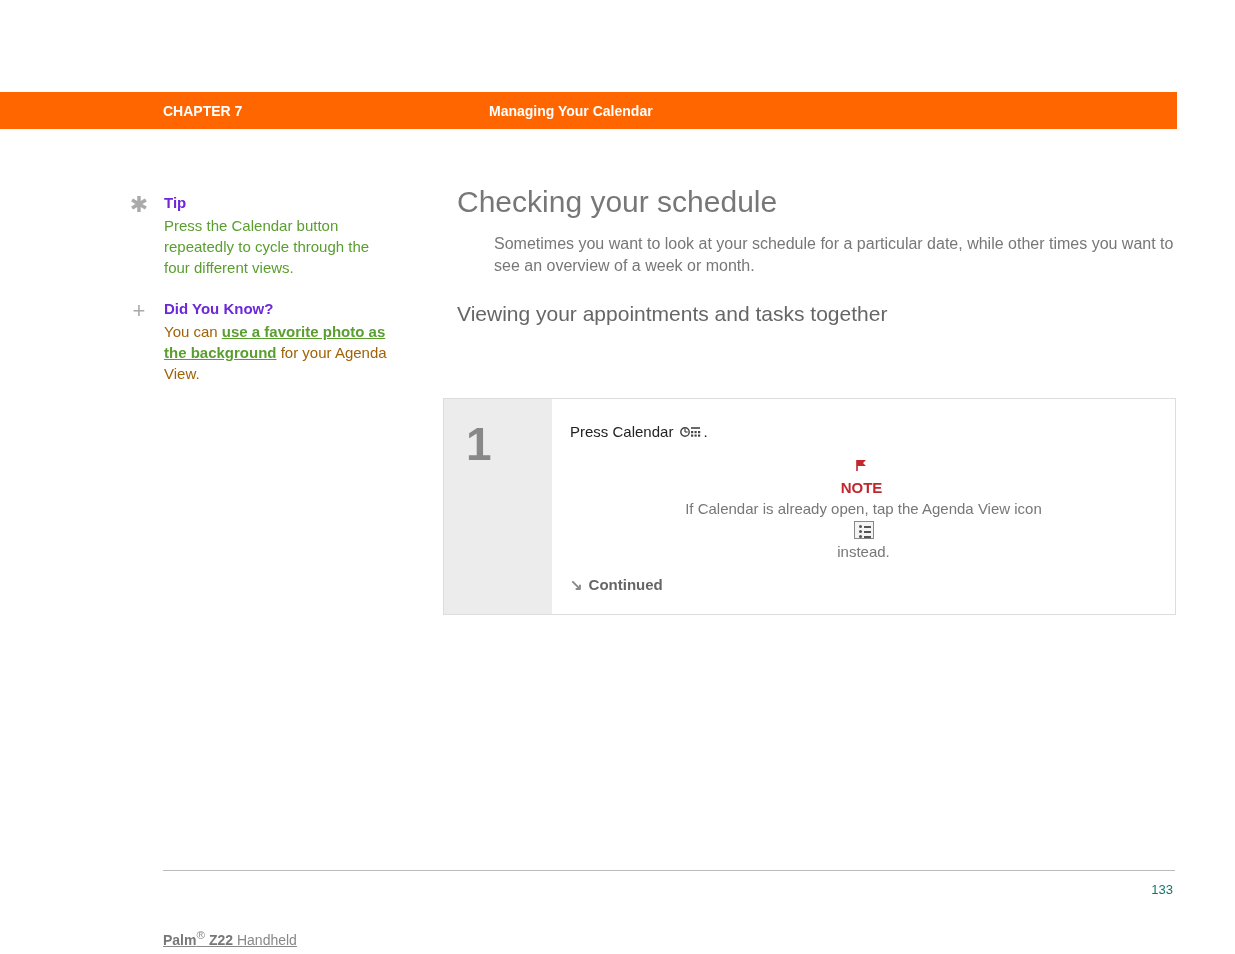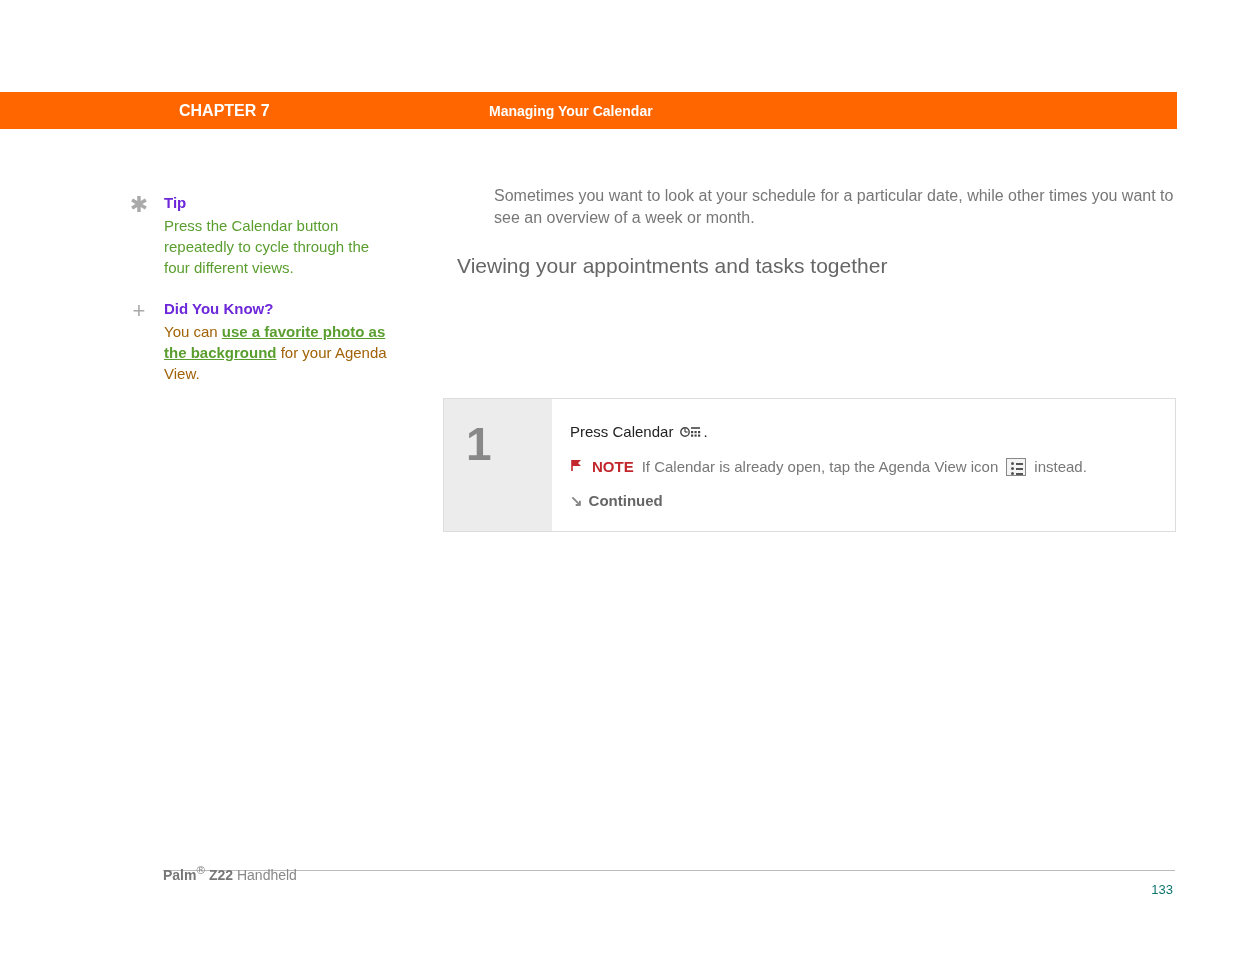--- a/index.html
+++ b/index.html
@@ -19,22 +19,21 @@
     height: 37px;
     background: #ff6600;
     display: flex;
     align-items: center;
   }
   .header-chapter {
     position: absolute;
     left: 163px;
     color: #fff;
     font-weight: bold;
-    font-size: 16px;
-    margin-left: 16px;
+    font-size: 14px;
   }
   .header-title {
     position: absolute;
     left: 457px;
     color: #fff;
     font-weight: bold;
     font-size: 14px;
     padding-left: 32px;
   }
   .sidebar {
@@ -81,21 +80,21 @@
   .step-body-col {
     flex: 1;
     background: #ffffff;
     padding: 24px 18px 20px 18px;
     min-height: 132px;
   }
   .step-line1 { font-size: 15px; color: #222; font-weight: 500; margin-bottom: 16px; }
   .inline-icon {
     display: inline-block; vertical-align: middle; margin: 0 2px;
   }
-  .note-line { font-size: 15px; color: #777; margin-bottom: 16px; display: flex; align-items: center; flex-wrap: wrap; gap: 4px; }
+  .note-line { font-size: 15px; color: #777; margin-bottom: 16px; display: flex; align-items: center; flex-wrap: wrap; gap: 4px; flex-direction: column; }
   .note-flag { color: #c1272d; font-weight: bold; margin-right: 4px; font-size: 15px; }
   .note-flag-icon { color:#c1272d; margin-right:4px; display:inline-block; }
   .agenda-icon-box {
     display:inline-block; width:20px; height:18px; border:1px solid #888; background:#f4f4f4;
     vertical-align:middle; margin: 0 4px; position:relative;
   }
   .agenda-icon-box::before {
     content:""; position:absolute; left:4px; top:3px; width:3px; height:3px; background:#555; border-radius:50%;
     box-shadow: 0 5px 0 #555, 0 10px 0 #555;
   }
@@ -107,22 +106,22 @@
   .continued-arrow { color:#888; margin-right:6px; font-weight:bold; }
 
   .footer-rule {
     position: absolute;
     left: 163px;
     right: 60px;
     top: 870px;
     border-top: 1px solid #bbb;
   }
   .footer-left {
-    position: absolute; left: 163px; top: 863px;
-    font-size: 14px; color: #888;
+    position: absolute; left: 163px; top: 928px;
+    font-size: 14px; color: #888; text-decoration: underline;
   }
   .footer-left b { color: #777; }
   .footer-right {
     position: absolute; right: 62px; top: 882px;
     font-size: 13px; color: #0f766e;
   }
 </style>
 </head>
 <body>
 
@@ -140,20 +139,21 @@
   <div class="sidebar-block">
     <div class="sidebar-icon">+</div>
     <div class="sidebar-heading">Did You Know?</div>
     <div class="sidebar-body">
       <span class="plain">You can </span><span class="sidebar-link">use a favorite photo as the background</span><span class="plain"> for your Agenda View.</span>
     </div>
   </div>
 </div>
 
 <div class="main">
+  <div class="h1">Checking your schedule</div>
   <div class="intro">Sometimes you want to look at your schedule for a particular date, while other times you want to see an overview of a week or month.</div>
   <div class="h2">Viewing your appointments and tasks together</div>
 </div>
 
 <div class="step-box">
   <div class="step-num-col">
     <div class="step-num">1</div>
   </div>
   <div class="step-body-col">
     <div class="step-line1">

